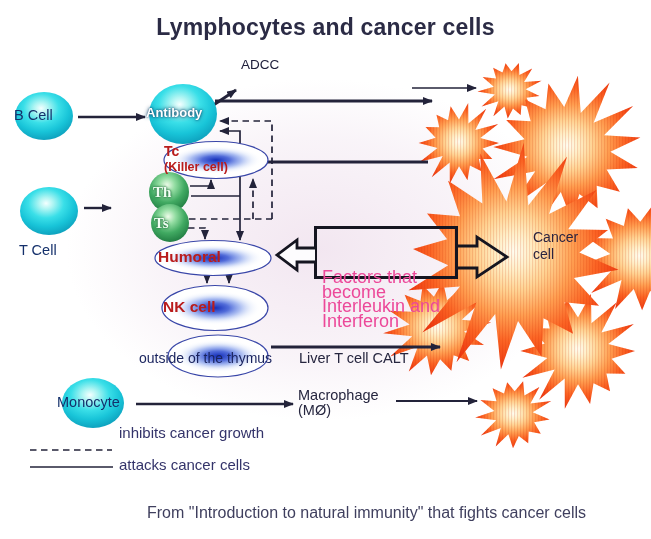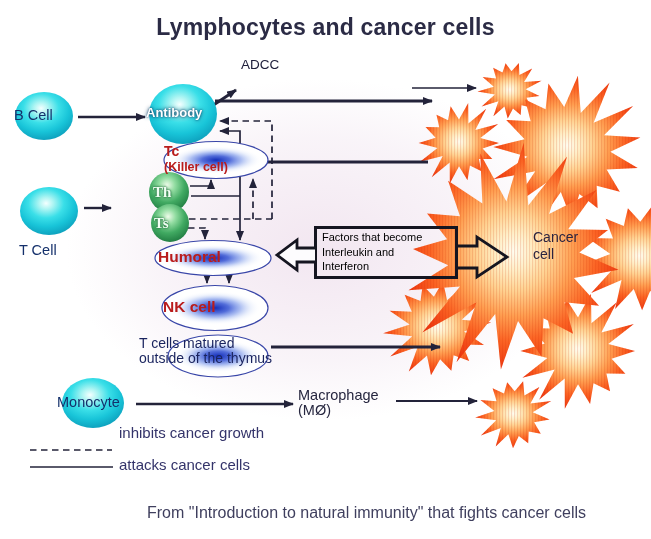--- a/index.html
+++ b/index.html
@@ -10,21 +10,21 @@
   svg{position:absolute;left:0;top:0;}
   .lbl{position:absolute;color:#14306b;line-height:1.08;}
   .ctr{}
   #title{left:0;top:15px;width:651px;text-align:center;font-size:23px;font-weight:bold;color:#2b2b45;letter-spacing:.2px;}
   .small-ink{color:#20203c;font-size:13.5px;}
   #antibody-label{color:#ffffff;font-size:13px;font-weight:bold;text-shadow:0 0 4px rgba(8,60,100,.9),0 0 2px rgba(8,60,100,.9);}
   .serif-cell{font-family:"Liberation Serif",serif;color:#f2fff4;font-size:15px;font-weight:bold;
               text-shadow:0 0 2px #1d6b38,0 0 3px #1d6b38;}
   .ell-lbl{color:#b91c1c;font-weight:bold;}
   #tc-label .sub{font-weight:bold;font-size:12.5px;}
-  #factors-label{color:#000000;font-size:11px;line-height:14.6px;}
+  #factors-label{color:#ec4899;font-size:18px;line-height:14.6px;margin-top:40px;}
   .plain{color:#26263f;font-size:14.5px;}
   .legend-txt{color:#34346a;font-size:15px;}
   #caption{left:147px;top:504px;color:#3f3f5e;font-size:16px;}
 </style>
 </head>
 <body>
 
 <div id="stage">
   <div id="tint"></div>
 
@@ -149,24 +149,25 @@
   <div class="lbl ctr serif-cell" style="left:154px;top:215px;width:32px;">Ts</div>
 
   <div id="tc-label" class="lbl ctr ell-lbl" style="left:164px;top:144px;width:104px;font-size:14px;">
     <span>Tc</span><br>
     <span class="sub">(Killer cell)</span>
   </div>
   <div class="lbl ctr ell-lbl" style="left:158px;top:249px;width:110px;font-size:15.5px;">Humoral</div>
   <div class="lbl ctr ell-lbl" style="left:163px;top:299px;width:82px;font-size:15.5px;">NK cell</div>
 
   <div class="lbl" style="left:139px;top:336px;font-size:14px;line-height:15px;color:#19235e;">
-    <span>T cells matured</span><br>
+    <br>
     <span>outside of the thymus</span>
   </div>
 
+  <div class="lbl plain" style="left:299px;top:351px;">Liver T cell CALT</div>
 
   <div class="lbl ctr plain" style="left:298px;top:388px;width:97px;line-height:15px;">
     <span>Macrophage</span><br>
     <span>(MØ)</span>
   </div>
 
   <div class="lbl ctr" style="left:487px;top:229px;width:56px;font-size:14px;line-height:16.5px;color:#2b2440;padding-left:46px;">
     <span>Cancer</span><br>
     <span>cell</span>
   </div>

